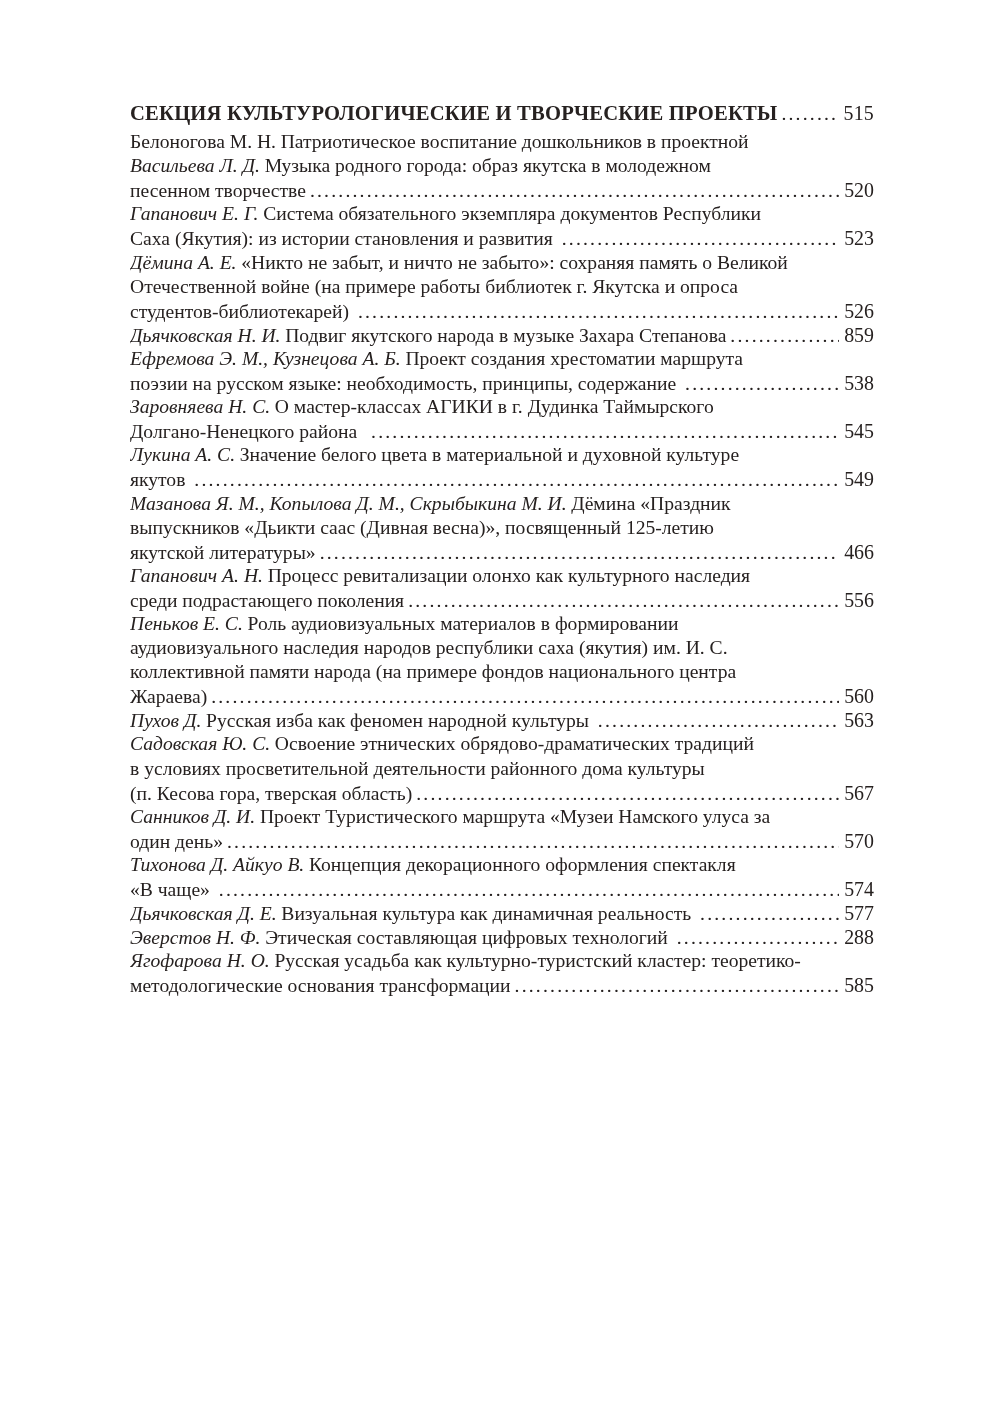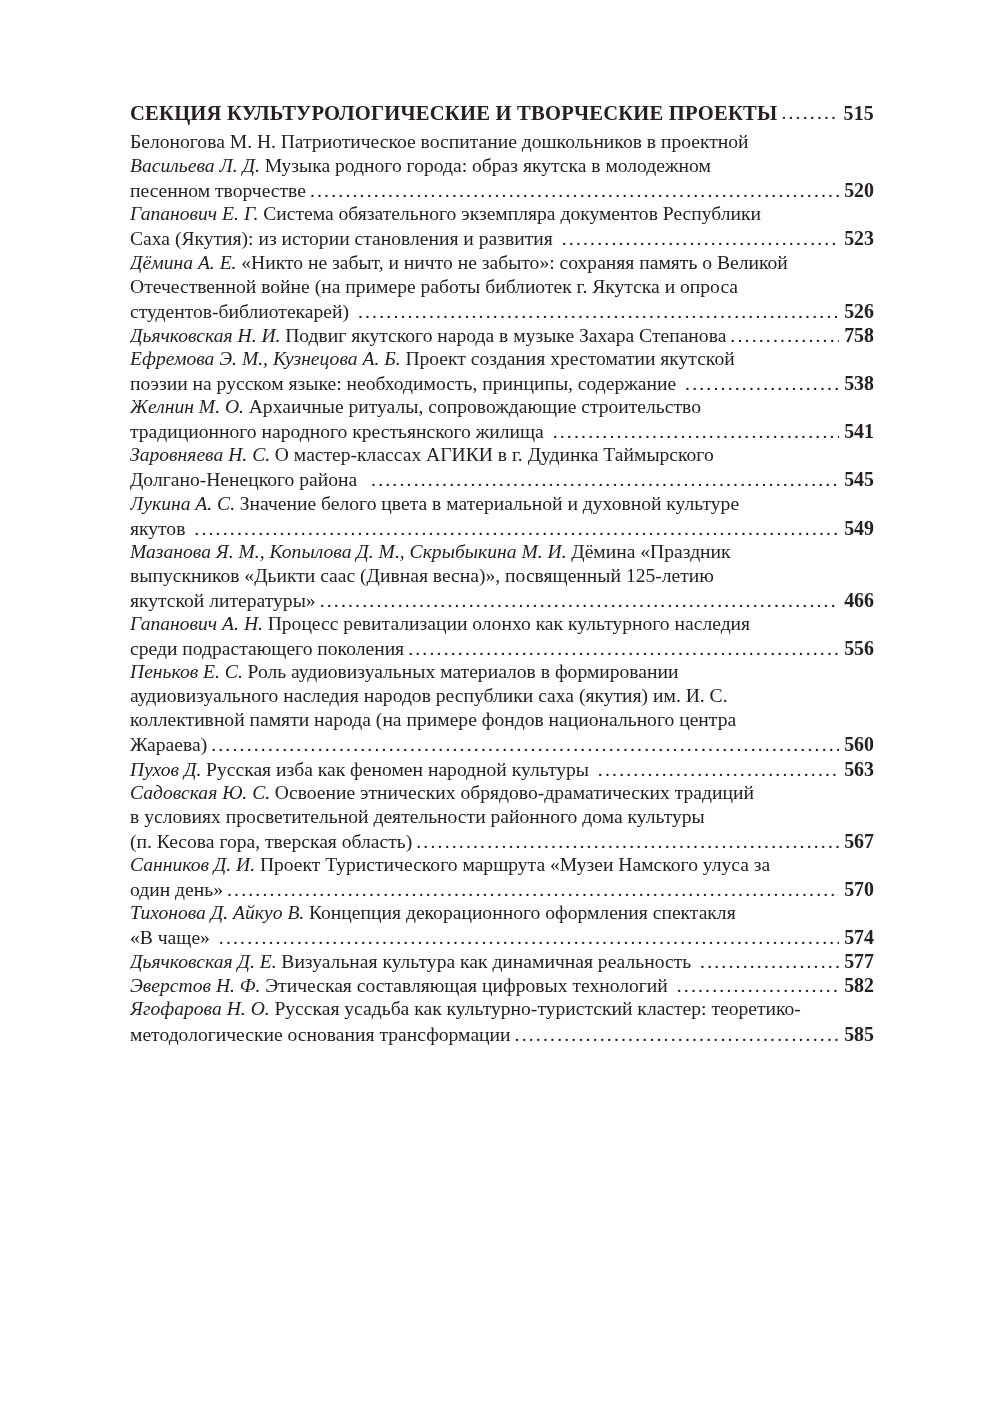--- a/index.html
+++ b/index.html
@@ -29,21 +29,20 @@
     line-height: 24.1px;
     font-size: 19.6px;
     white-space: pre;
     overflow: hidden;
   }
   .heading {
     font-weight: 700;
     font-size: 20.6px;
     letter-spacing: 0.2px;
     margin-bottom: 5px;
-    align-items: flex-end;
   }
   .author {
     padding-right: 0.24em;
   }
   .italic {
     font-style: italic;
   }
   .txt {
     white-space: pre;
   }
@@ -55,21 +54,21 @@
     margin-right: 5px;
     font-weight: 400;
     letter-spacing: 2.2px;
     font-size: 19.6px;
   }
   .lead::after {
     content: "..............................................................................................................................................................";
   }
   .pg {
     flex: 0 0 auto;
-    font-weight: 700;
+    font-weight: 400;
     font-size: 19.9px;
   }
 </style>
 </head>
 <body>
 
 <div class="sheet">
   <div class="toc">
     <div class="line heading">
       <span class="htxt">СЕКЦИЯ КУЛЬТУРОЛОГИЧЕСКИЕ И ТВОРЧЕСКИЕ ПРОЕКТЫ</span>
@@ -87,29 +86,25 @@
         <div class="entry">
           <div class="line"><span class="author italic">Гапанович Е. Г.</span><span class="txt">Система обязательного экземпляра документов Республики</span></div>
           <div class="line"><span class="txt">Саха (Якутия): из истории становления и развития </span><span class="lead"></span><span class="pg">523</span></div>
         </div>
         <div class="entry">
           <div class="line"><span class="author italic">Дёмина А. Е.</span><span class="txt">«Никто не забыт, и ничто не забыто»: сохраняя память о Великой</span></div>
           <div class="line"><span class="txt">Отечественной войне (на примере работы библиотек г. Якутска и опроса</span></div>
           <div class="line"><span class="txt">студентов-библиотекарей) </span><span class="lead"></span><span class="pg">526</span></div>
         </div>
         <div class="entry">
-          <div class="line"><span class="author italic">Дьячковская Н. И.</span><span class="txt">Подвиг якутского народа в музыке Захара Степанова</span><span class="lead"></span><span class="pg">758</span></div>
+          <div class="line"><span class="author italic">Дьячковская Н. И.</span><span class="txt">Подвиг якутского народа в музыке Захара Степанова</span><span class="lead"></span><span class="pg">859</span></div>
         </div>
         <div class="entry">
-          <div class="line"><span class="author italic">Ефремова Э. М., Кузнецова А. Б.</span><span class="txt">Проект создания хрестоматии якутской</span></div>
+          <div class="line"><span class="author italic">Ефремова Э. М., Кузнецова А. Б.</span><span class="txt">Проект создания хрестоматии маршрута</span></div>
           <div class="line"><span class="txt">поэзии на русском языке: необходимость, принципы, содержание </span><span class="lead"></span><span class="pg">538</span></div>
-        </div>
-        <div class="entry">
-          <div class="line"><span class="author italic">Желнин М. О.</span><span class="txt">Архаичные ритуалы, сопровождающие строительство</span></div>
-          <div class="line"><span class="txt">традиционного народного крестьянского жилища </span><span class="lead"></span><span class="pg">541</span></div>
         </div>
         <div class="entry">
           <div class="line"><span class="author italic">Заровняева Н. С.</span><span class="txt">О мастер-классах АГИКИ в г. Дудинка Таймырского</span></div>
           <div class="line"><span class="txt">Долгано-Ненецкого района  </span><span class="lead"></span><span class="pg">545</span></div>
         </div>
         <div class="entry">
           <div class="line"><span class="author italic">Лукина А. С.</span><span class="txt">Значение белого цвета в материальной и духовной культуре</span></div>
           <div class="line"><span class="txt">якутов </span><span class="lead"></span><span class="pg">549</span></div>
         </div>
         <div class="entry">
@@ -140,21 +135,21 @@
           <div class="line"><span class="txt">один день»</span><span class="lead"></span><span class="pg">570</span></div>
         </div>
         <div class="entry">
           <div class="line"><span class="author italic">Тихонова Д. Айкуо В.</span><span class="txt">Концепция декорационного оформления спектакля</span></div>
           <div class="line"><span class="txt">«В чаще» </span><span class="lead"></span><span class="pg">574</span></div>
         </div>
         <div class="entry">
           <div class="line"><span class="author italic">Дьячковская Д. Е.</span><span class="txt">Визуальная культура как динамичная реальность </span><span class="lead"></span><span class="pg">577</span></div>
         </div>
         <div class="entry">
-          <div class="line"><span class="author italic">Эверстов Н. Ф.</span><span class="txt">Этическая составляющая цифровых технологий </span><span class="lead"></span><span class="pg">582</span></div>
+          <div class="line"><span class="author italic">Эверстов Н. Ф.</span><span class="txt">Этическая составляющая цифровых технологий </span><span class="lead"></span><span class="pg">288</span></div>
         </div>
         <div class="entry">
           <div class="line"><span class="author italic">Ягофарова Н. О.</span><span class="txt">Русская усадьба как культурно-туристский кластер: теоретико-</span></div>
           <div class="line"><span class="txt">методологические основания трансформации</span><span class="lead"></span><span class="pg">585</span></div>
         </div>
       </div>
   </div>
 </div>
 
 </body></html>

